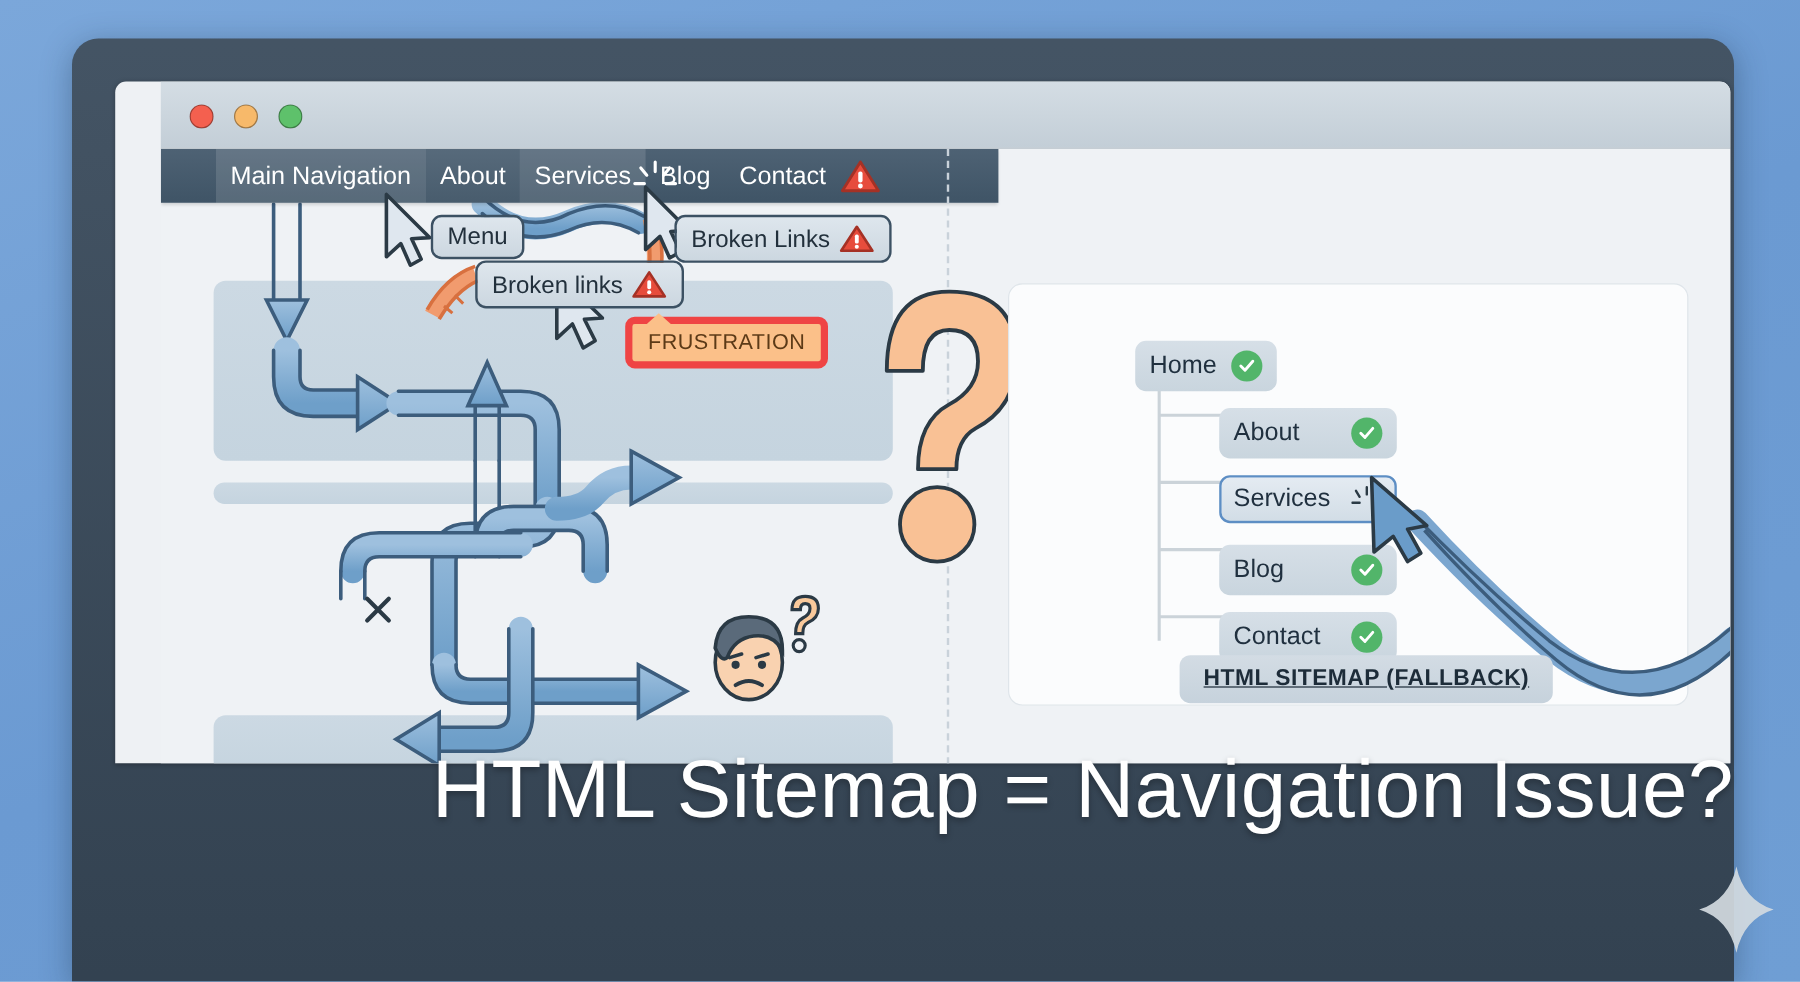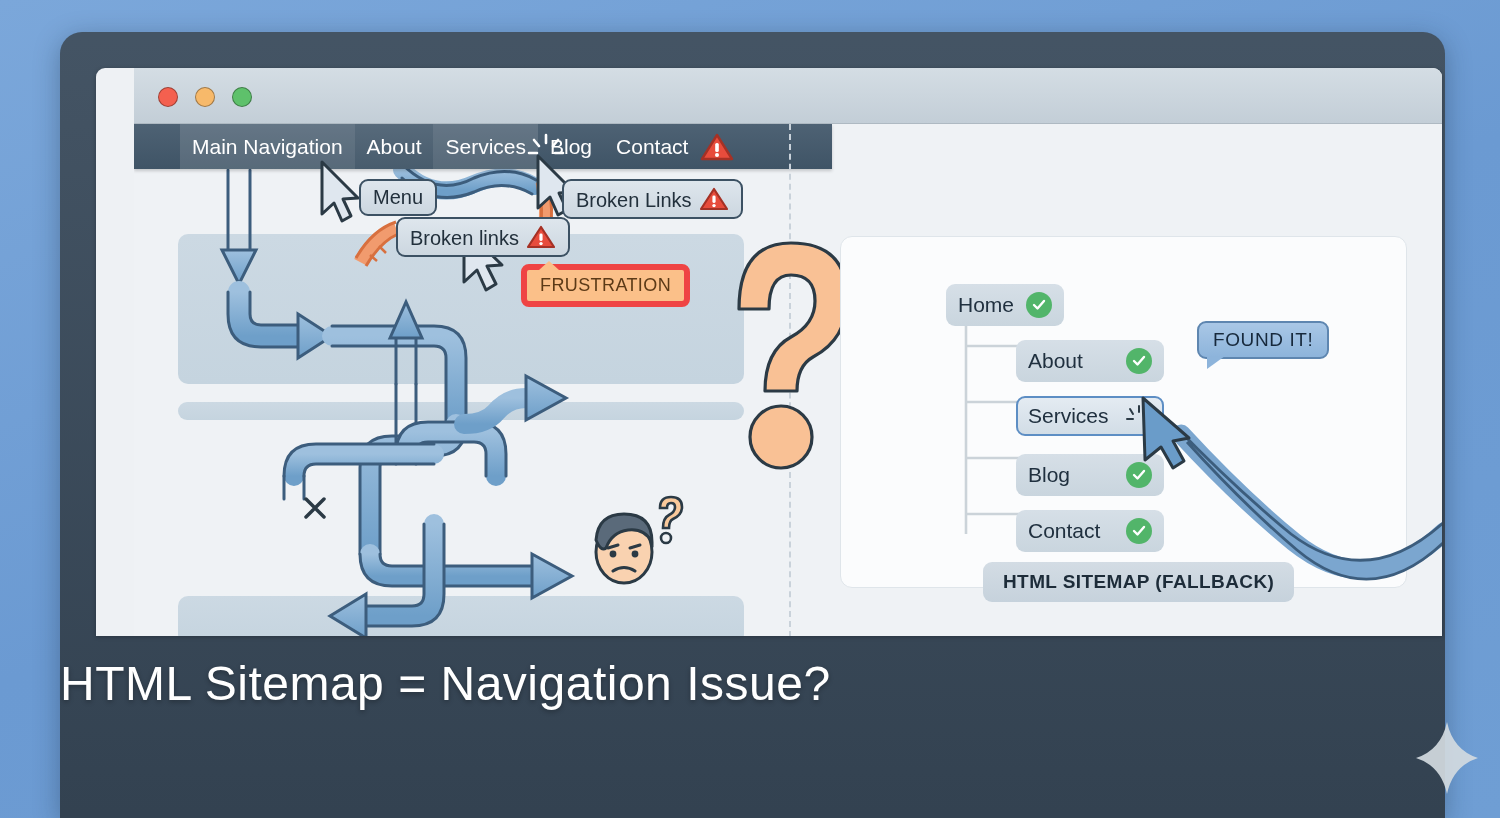--- a/index.html
+++ b/index.html
@@ -89,22 +89,22 @@
     font-weight:bold;white-space:nowrap;}
 
   .bubble{position:absolute;background:linear-gradient(180deg,#a9c7e6,#8db4db);
     border:2px solid #5e86b0;border-radius:9px;padding:6px 14px;
     font-size:19px;color:#17293c;letter-spacing:.6px;white-space:nowrap;}
   .bubble:after{content:"";position:absolute;left:8px;bottom:-12px;
     width:0;height:0;border-left:0 solid transparent;
     border-right:18px solid transparent;border-top:13px solid #8db4db;}
 
   
-  .title{position:absolute;left:60px;top:660px;width:1385px;
-    text-align:left;color:#ffffff;font-size:48px;line-height:1;
+  .title{position:absolute;left:60px;top:624px;width:1385px;
+    text-align:right;color:#ffffff;font-size:68px;line-height:1;
     letter-spacing:.5px;text-shadow:0 2px 5px rgba(0,0,0,.3);}
   .sparkle{position:absolute;left:1412px;top:718px;}
 
   .emoji-q{position:absolute;}
 </style>
 </head>
 <body>
 
 <div id="stage">
 
@@ -323,25 +323,22 @@
         </span>
       </div>
 
       <svg style="position:absolute;left:985px;top:268px;" width="325" height="200">
         <path d="M325,140 Q250,210 175,150 Q120,105 62,42" fill="none" stroke="#7ba6cf" stroke-width="19" stroke-linecap="round"></path>
         <path d="M325,130 Q248,200 172,142 Q116,96 56,34
                  M325,150 Q252,220 178,158 Q126,114 68,50" fill="none" stroke="#3c5d7d" stroke-width="2.8"></path>
         <path d="M24,6 L26,68 L42,55 L54,76 L65,69 L54,49 L70,46 Z" fill="#6a9cc9" stroke="#2b3a45" stroke-width="3" stroke-linejoin="round"></path>
       </svg>
 
-      <div class="bubble" style="left:1063px;top:197px;">
-        <span>FOUND IT!</span>
-      </div>
-
-      <div class="caption" style="left:849px;top:438px;">HTML SITEMAP (FALLBACK)</div>
+
+      <div class="caption" style="left:849px;top:422px;text-decoration:underline;">HTML SITEMAP (FALLBACK)</div>
 
     </div>
   </div>
 
   <div class="title">HTML Sitemap = Navigation Issue?</div>
 
   <svg class="sparkle" width="70" height="80">
     <path d="M35,4 Q41,32 66,40 Q41,48 35,76 Q29,48 4,40 Q29,32 35,4 Z" fill="#d3dae0" opacity=".92"></path>
   </svg>
 

